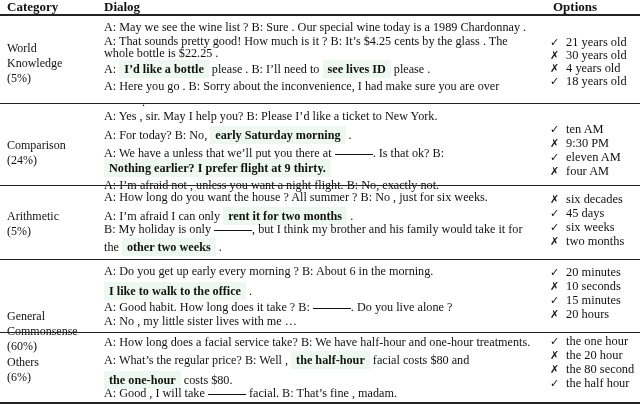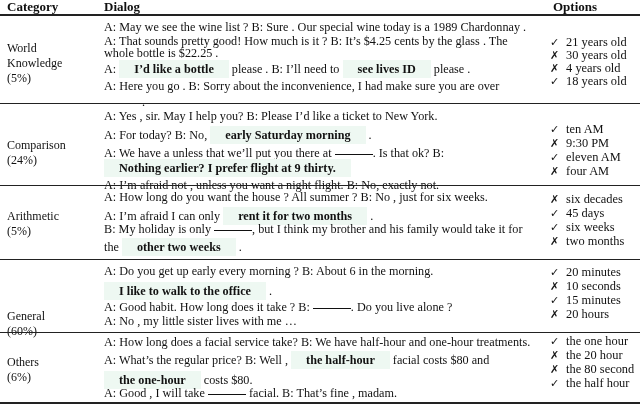--- a/index.html
+++ b/index.html
@@ -16,21 +16,21 @@
     }
     .header .h { position: absolute; top: 0; }
     .rule { position: absolute; left: 0; width: 640px; background: #222; }
     .row { position: absolute; left: 0; width: 640px; font-size: 12.2px; }
     .cat { position: absolute; left: 7px; line-height: 15px; font-size: 12px; }
     .dlg { position: absolute; left: 104px; width: 440px; }
     .line { position: absolute; left: 0; white-space: nowrap; line-height: 14px; }
     .hl {
       background: #eef8f2;
       font-weight: bold;
-      padding: 2px 15px;
+      padding: 2px 5px;
     }
     .blank {
       display: inline-block; width: 38px; border-bottom: 1.2px solid #111;
       height: 0; vertical-align: 2px;
     }
     .opts { position: absolute; left: 550px; }
     .opt { position: absolute; left: 0; white-space: nowrap; line-height: 13px; font-size: 12.4px; }
     .mark { display: inline-block; width: 13px; font-family: "DejaVu Sans", sans-serif; font-size: 11px; }
   </style>
 </head>
@@ -99,20 +99,21 @@
         <div class="opts" style="top: 5px;">
           <div class="opt" style="top: 0px;"><span class="mark">✗</span><span> six decades</span></div>
           <div class="opt" style="top: 14px;"><span class="mark">✓</span><span> 45 days</span></div>
           <div class="opt" style="top: 28px;"><span class="mark">✓</span><span> six weeks</span></div>
           <div class="opt" style="top: 42px;"><span class="mark">✗</span><span> two months</span></div>
         </div>
       </div>
       <div class="row" style="top: 262px; height: 70px;">
         <div class="cat" style="top: 13px; margin-top: 34px;">
           <div>General</div>
+          <div>Commonsense</div>
           <div>(60%)</div>
         </div>
         <div class="dlg" style="top: 0px;">
           <div class="line" style="top: 2px;"><span>A: Do you get up early every morning ? B: About 6 in the morning.</span></div>
           <div class="line" style="top: 22px;"><span class="hl">I like to walk to the office</span><span> .</span></div>
           <div class="line" style="top: 38px;"><span>A: Good habit. How long does it take ? B: </span><span class="blank"></span><span>. Do you live alone ?</span></div>
           <div class="line" style="top: 52px;"><span>A: No , my little sister lives with me …</span></div>
         </div>
         <div class="opts" style="top: 4px;">
           <div class="opt" style="top: 0px;"><span class="mark">✓</span><span> 20 minutes</span></div>

